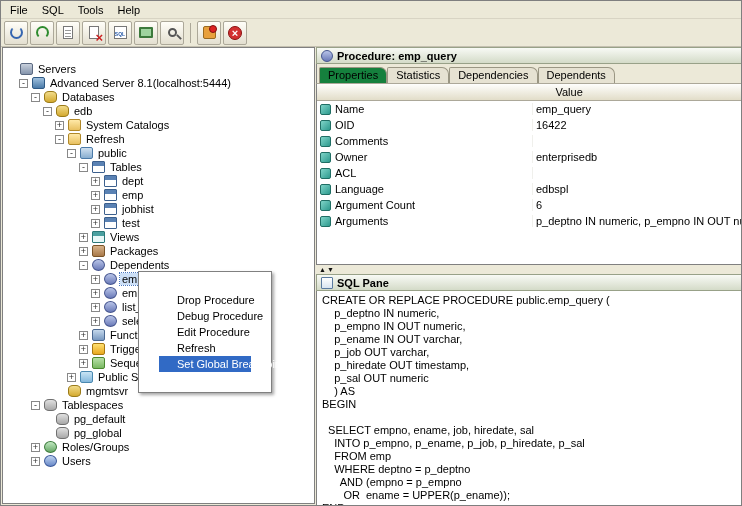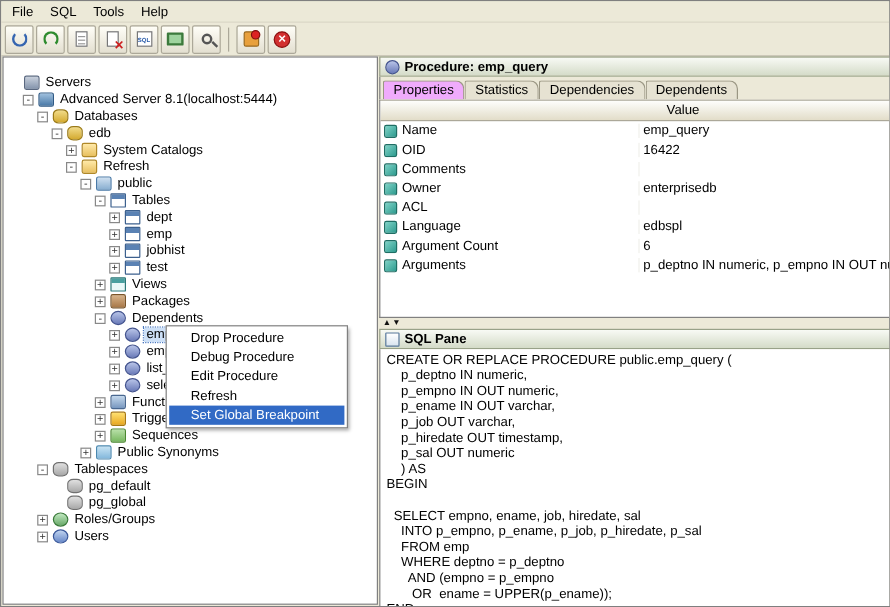--- a/index.html
+++ b/index.html
@@ -93,24 +93,24 @@
   .procedures-icon, .procedure-icon { background: linear-gradient(#b8c4e8, #6a7ab8); border: 1px solid #44548e; border-radius: 50%; }
   .functions-icon { background: linear-gradient(#c4d8ec, #7898c0); border: 1px solid #4a6890; }
   .triggers-icon { background: linear-gradient(#ffe070, #e8a820); border: 1px solid #a87810; }
   .sequences-icon { background: linear-gradient(#b8e0a8, #78b860); border: 1px solid #4a8830; }
   .synonyms-icon { background: linear-gradient(#c8e4f4, #84b8dc); border: 1px solid #4a88b0; }
   .tablespaces-icon, .tablespace-icon { background: linear-gradient(#e0e0e0, #a8a8a8); border: 1px solid #707070; border-radius: 5px/4px; }
   .roles-icon { background: linear-gradient(#c0e8c0, #68a868); border: 1px solid #3a7a3a; border-radius: 50%; }
   .users-icon { background: linear-gradient(#c0d4f0, #6888c8); border: 1px solid #3a589a; border-radius: 50%; }
   
   .context-menu {
-    position: absolute; left: 137px; top: 270px; width: 152px;
+    position: absolute; left: 137px; top: 270px; width: 134px;
     background: #fff; border: 1px solid #808080;
     box-shadow: 2px 2px 3px rgba(0,0,0,0.35);
-    padding: 2px; z-index: 50;
+    padding: 20px; z-index: 50;
   }
   .ctx-item { height: 16px; line-height: 16px; padding-left: 18px; white-space: nowrap; cursor: default; }
   .ctx-item.hl { background: #316ac5; color: #fff; }
   
   .props-panel { height: 218px; flex: 0 0 218px; display: flex; flex-direction: column; }
   .panel-header {
     height: 17px; flex: 0 0 17px;
     display: flex; align-items: center; gap: 4px;
     padding-left: 4px;
     background: linear-gradient(#f8faf5, #d4dbc8);
@@ -127,21 +127,21 @@
     border-left: 1px solid #808080; border-right: 1px solid #808080;
   }
   .tab {
     height: 16px; line-height: 15px;
     padding: 0 8px;
     background: #e6e2d2;
     border: 1px solid #9a9683; border-bottom: none;
     border-radius: 2px 7px 0 0;
     cursor: default; white-space: nowrap;
   }
-  .tab.active { background: #f0abfc; }
+  .tab.active { background: #15803d; }
   .prop-table { flex: 1; background: #fff; border: 1px solid #808080; border-top: 1px solid #aca899; overflow: hidden; }
   .pt-header { display: flex; height: 17px; }
   .pt-hcell {
     background: linear-gradient(#fefefc, #e2ddc9);
     border-right: 1px solid #aca899; border-bottom: 1px solid #aca899;
     display: flex; align-items: center; justify-content: center;
   }
   .pt-hcell.c0 { width: 216px; flex: 0 0 216px; }
   .pt-hcell.c1 { flex: 1; border-right: none; }
   .pt-row { display: flex; height: 16px; align-items: center; }
@@ -308,20 +308,25 @@
         </div>
         <div class="tree-row" style="padding-left: 76px;">
           <span class="expander">+</span>
           <span class="tree-icon sequences-icon"></span>
           <span class="tree-label">Sequences</span>
         </div>
         <div class="tree-row" style="padding-left: 64px;">
           <span class="expander">+</span>
           <span class="tree-icon synonyms-icon"></span>
           <span class="tree-label">Public Synonyms</span>
+        </div>
+        <div class="tree-row" style="padding-left: 52px;">
+          <span class="expander-space"></span>
+          <span class="tree-icon database-icon"></span>
+          <span class="tree-label">mgmtsvr</span>
         </div>
         <div class="tree-row" style="padding-left: 28px;">
           <span class="expander">-</span>
           <span class="tree-icon tablespaces-icon"></span>
           <span class="tree-label">Tablespaces</span>
         </div>
         <div class="tree-row" style="padding-left: 40px;">
           <span class="expander-space"></span>
           <span class="tree-icon tablespace-icon"></span>
           <span class="tree-label">pg_default</span>

